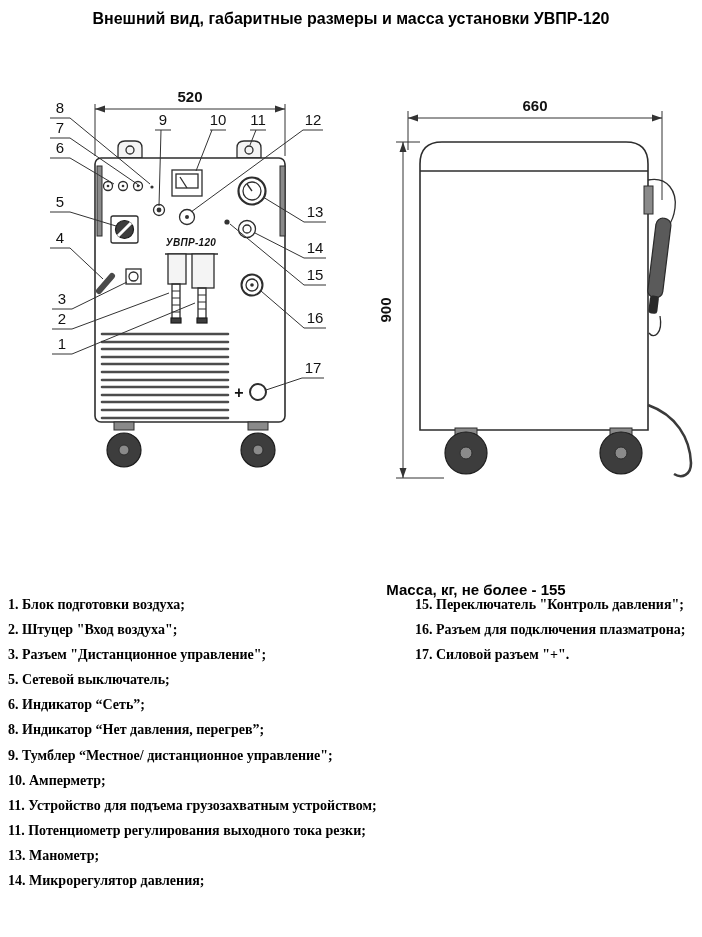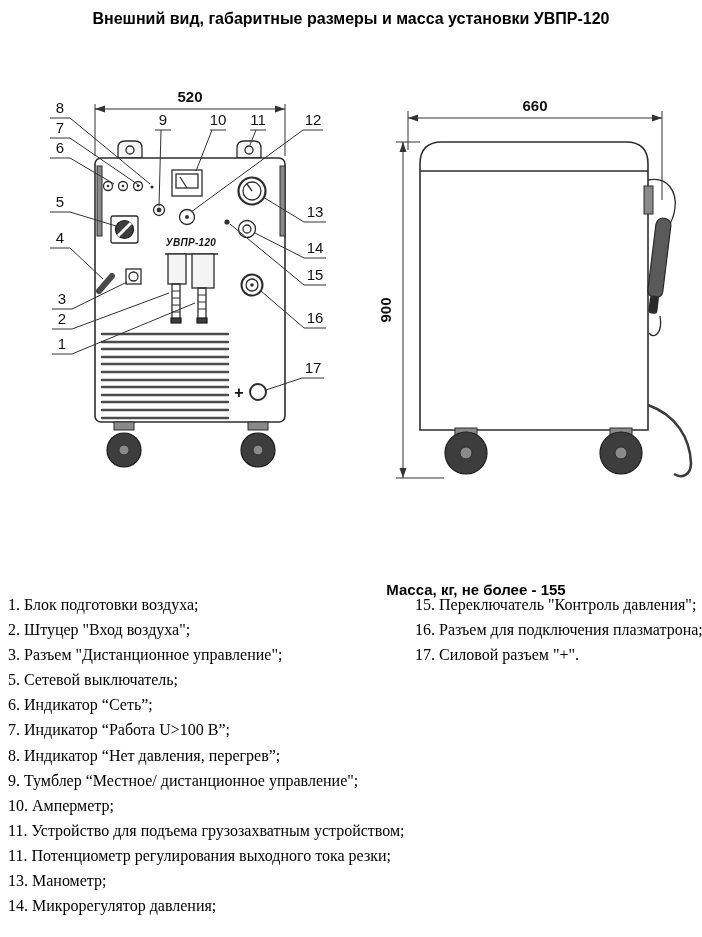--- a/index.html
+++ b/index.html
@@ -28,21 +28,21 @@
   .dot{fill:#333;stroke:none;}
   .grille-line{stroke:#4c4c4c;stroke-width:2.6;stroke-linecap:round;}
   .mass-note{
     position:absolute;top:538px;left:476px;transform:translateX(-50%);
     font-size:15px;font-weight:bold;white-space:nowrap;margin-top:43px;
   }
   .legend-col{position:absolute;top:592px;}
   .legend-left{left:8px;}
   .legend-right{left:415px;}
   .legend-item{
-    font-family:"Liberation Serif",serif;font-weight:normal;font-size:16px;
+    font-family:"Liberation Serif",serif;font-weight:bold;font-size:14px;
     line-height:25.1px;white-space:nowrap;
   }
 </style>
 </head>
 <body>
 
 <h1 class="title">Внешний вид, габаритные размеры и масса установки УВПР-120</h1>
 
 <svg class="drawing" width="702" height="530" viewBox="0 0 702 530" xmlns="http://www.w3.org/2000/svg">
 
@@ -274,21 +274,20 @@
 </svg>
 
 <div class="mass-note">Масса, кг, не более - 155</div>
 
 <div class="legend-col legend-left">
   <div class="legend-item">1. Блок подготовки воздуха;</div>
   <div class="legend-item">2. Штуцер "Вход воздуха";</div>
   <div class="legend-item">3. Разъем "Дистанционное управление";</div>
   <div class="legend-item">5. Сетевой выключатель;</div>
   <div class="legend-item">6. Индикатор “Сеть”;</div>
-  <div class="legend-item">7. Индикатор “Работа U&gt;100 В”;</div>
   <div class="legend-item">8. Индикатор “Нет давления, перегрев”;</div>
   <div class="legend-item">9. Тумблер “Местное/ дистанционное управление";</div>
   <div class="legend-item">10. Амперметр;</div>
   <div class="legend-item">11. Устройство для подъема грузозахватным устройством;</div>
   <div class="legend-item">11. Потенциометр регулирования выходного тока резки;</div>
   <div class="legend-item">13. Манометр;</div>
   <div class="legend-item">14. Микрорегулятор давления;</div>
 </div>
 
 <div class="legend-col legend-right">

